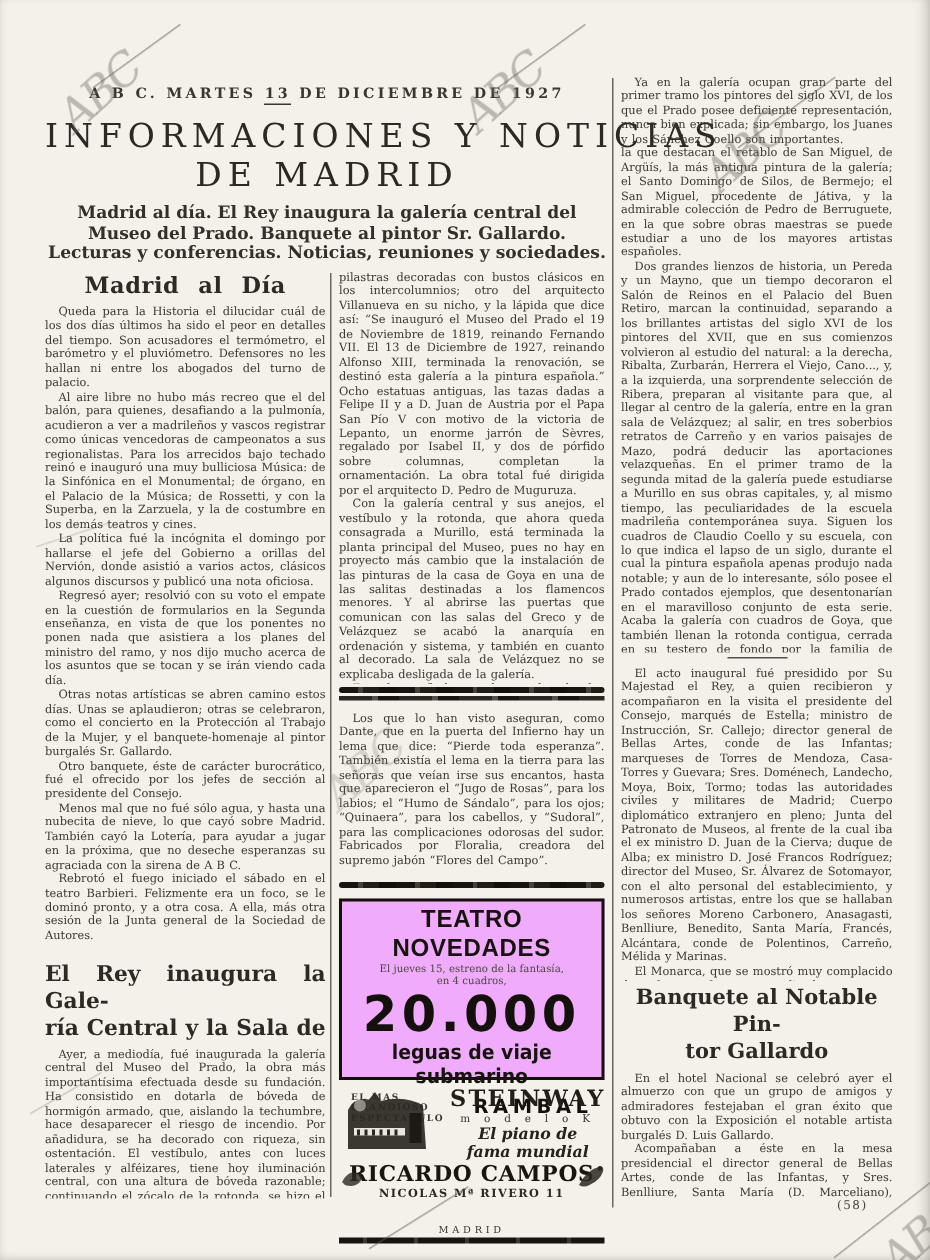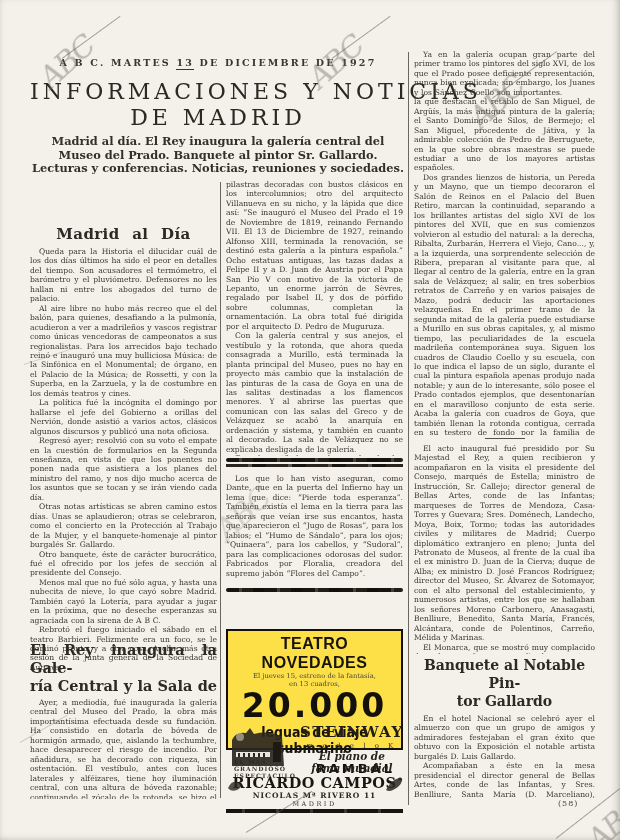--- a/index.html
+++ b/index.html
@@ -23,39 +23,39 @@
   .mad{font-size:15px;word-spacing:7px;margin:0 0 4px 0;letter-spacing:.4px;}
   .jline{font-size:14.5px;font-weight:bold;color:#2d2a24;line-height:18px;text-align:justify;text-align-last:justify;}
   .boca{font-size:14.5px;word-spacing:2px;margin:0;}
   .banq{font-size:14px;line-height:18px;margin:0;}
   .dash{position:absolute;height:1px;background:#53504a;}
   
   .sep{position:absolute;left:226px;width:177px;}
   .bar{height:4px;border-radius:2px;background:repeating-linear-gradient(90deg,#17140f 0 13px,#45403a 13px 16px,#201c16 16px 27px,#120f0b 27px 38px);}
   .bar2{height:2.5px;margin-top:2px;background:repeating-linear-gradient(90deg,#2a261f 0 22px,#55504a 22px 26px,#17140f 26px 40px);}
   
-  .teatro{position:absolute;left:226px;top:599px;width:177px;height:121px;border:2px solid #14110c;box-sizing:border-box;text-align:center;background:#fde047;margin-top:30px;}
+  .teatro{position:absolute;left:226px;top:599px;width:177px;height:121px;border:2px solid #14110c;box-sizing:border-box;text-align:center;background:#f0abfc;}
   .tn-name{font-family:"Liberation Sans",sans-serif;font-weight:bold;font-size:16.5px;letter-spacing:.5px;color:#17140f;margin-top:3px;transform:scaleX(.97);}
   .tn-line{font-size:6.8px;color:#4a463e;line-height:8px;}
   .tn-big{font-family:"DejaVu Sans",sans-serif;font-weight:800;font-size:33px;letter-spacing:3px;color:#14110c;line-height:34px;margin-top:1px;}
   .tn-title{font-family:"DejaVu Sans",sans-serif;font-weight:bold;font-size:13.5px;color:#17140f;transform:scaleX(.93);margin-top:1px;}
   .tn-row{display:flex;justify-content:space-between;align-items:center;padding:2px 6px 0 6px;}
   .tn-tag{font-size:6px;letter-spacing:1px;color:#3c3831;text-align:left;line-height:7px;font-weight:bold;}
   .tn-artist{font-family:"DejaVu Sans",sans-serif;font-weight:800;font-size:13px;letter-spacing:3px;color:#14110c;}
   
   .stw{position:absolute;left:226px;top:724px;width:177px;height:49px;display:flex;align-items:center;gap:12px;}
   .stw-txt{flex:1;text-align:center;}
   .stw-brand{font-weight:bold;font-size:15px;letter-spacing:1.5px;color:#221e18;}
   .stw-model{font-size:7px;letter-spacing:3.5px;color:#35322c;margin-top:1px;}
   .stw-slogan{font-style:italic;font-weight:bold;font-size:10.5px;color:#26221c;line-height:11.5px;margin-top:1px;}
   
   .rc{position:absolute;left:226px;top:774px;width:177px;text-align:center;}
   .rc-name{font-weight:800;font-size:14.5px;letter-spacing:.5px;color:#1a160f;}
   .rc-addr{font-size:7.5px;font-weight:bold;letter-spacing:1px;color:#2c2822;}
-  .rc-city{font-size:6.5px;letter-spacing:2.5px;color:#3c3831;}
+  .rc-city{font-size:6.5px;letter-spacing:2.5px;color:#3c3831;margin-top:16px;}
   .rc-bar{height:3.5px;margin-top:1px;background:repeating-linear-gradient(90deg,#17140f 0 16px,#3c3831 16px 19px,#17140f 19px 34px);}
   .rc-ico{position:absolute;}
   
   .wm{position:absolute;font-family:"DejaVu Serif",serif;font-style:italic;font-size:30px;letter-spacing:-2px;
       color:rgba(110,106,98,.42);transform:rotate(-42deg);filter:blur(.45px);pointer-events:none;}
   .wm.faint{color:rgba(120,116,108,.25);}
   .scr{position:absolute;height:1px;background:rgba(95,92,85,.55);transform-origin:left center;filter:blur(.3px);}
   .pagenum{position:absolute;left:558px;top:799px;font-size:8px;color:#47443c;letter-spacing:1px;}
 </style>
 </head>
@@ -66,21 +66,21 @@
   <div class="hdr">
     <div class="dateline"><span>A B C. MARTES </span><span class="dl-u">13</span><span> DE DICIEMBRE DE 1927</span></div>
     <div class="headline h1a">INFORMACIONES Y NOTICIAS</div>
     <div class="headline h1b">DE MADRID</div>
     <div class="deck">Madrid al día. El Rey inaugura la galería central del Museo del Prado. Banquete al pintor Sr. Gallardo. Lecturas y conferencias. Noticias, reuniones y sociedades.</div>
   </div>
 
   <div class="vrule r1"></div>
   <div class="vrule r2"></div>
 
-  <div class="col" style="left:30px;top:181px;width:187px;height:458px;margin-top:44px;">
+  <div class="col" style="left:30px;top:181px;width:187px;height:458px;">
     <h2 class="sechead mad">Madrid al Día</h2>
     <p class="t">Queda para la Historia el dilucidar cuál de los dos días últimos ha sido el peor en detalles del tiempo. Son acusadores el termómetro, el barómetro y el pluviómetro. Defensores no les hallan ni entre los abogados del turno de palacio.</p>
     <p class="t">Al aire libre no hubo más recreo que el del balón, para quienes, desafiando a la pulmonía, acudieron a ver a madrileños y vascos registrar como únicas vencedoras de campeonatos a sus regionalistas. Para los arrecidos bajo techado reinó e inauguró una muy bulliciosa Música: de la Sinfónica en el Monumental; de órgano, en el Palacio de la Música; de Rossetti, y con la Superba, en la Zarzuela, y la de costumbre en los demás teatros y cines.</p>
     <p class="t">La política fué la incógnita el domingo por hallarse el jefe del Gobierno a orillas del Nervión, donde asistió a varios actos, clásicos algunos discursos y publicó una nota oficiosa.</p>
     <p class="t">Regresó ayer; resolvió con su voto el empate en la cuestión de formularios en la Segunda enseñanza, en vista de que los ponentes no ponen nada que asistiera a los planes del ministro del ramo, y nos dijo mucho acerca de los asuntos que se tocan y se irán viendo cada día.</p>
     <p class="t">Otras notas artísticas se abren camino estos días. Unas se aplaudieron; otras se celebraron, como el concierto en la Protección al Trabajo de la Mujer, y el banquete-homenaje al pintor burgalés Sr. Gallardo.</p>
     <p class="t">Otro banquete, éste de carácter burocrático, fué el ofrecido por los jefes de sección al presidente del Consejo.</p>
     <p class="t">Menos mal que no fué sólo agua, y hasta una nubecita de nieve, lo que cayó sobre Madrid. También cayó la Lotería, para ayudar a jugar en la próxima, que no deseche esperanzas su agraciada con la sirena de A B C.</p>
     <p class="t">Rebrotó el fuego iniciado el sábado en el teatro Barbieri. Felizmente era un foco, se le dominó pronto, y a otra cosa. A ella, más otra sesión de la Junta general de la Sociedad de Autores.</p>
 
@@ -107,21 +107,21 @@
     <p class="t" style="margin-top:3px;">Los que lo han visto aseguran, como Dante, que en la puerta del Infierno hay un lema que dice: “Pierde toda esperanza”. También existía el lema en la tierra para las señoras que veían irse sus encantos, hasta que aparecieron el “Jugo de Rosas”, para los labios; el “Humo de Sándalo”, para los ojos; “Quinaera”, para los cabellos, y “Sudoral”, para las complicaciones odorosas del sudor. Fabricados por Floralia, creadora del supremo jabón “Flores del Campo”.</p>
   </div>
 
   <div class="sep" style="top:588px;">
       <div class="bar"></div>
     </div>
 
   <div class="teatro">
     <div class="tn-name">TEATRO NOVEDADES</div>
     <div class="tn-line">El jueves 15, estreno de la fantasía,</div>
-    <div class="tn-line">en 13 cuadros,</div>
+    <div class="tn-line">en 4 cuadros,</div>
     <div class="tn-big">20.000</div>
     <div class="tn-title">leguas de viaje submarino</div>
     <div class="tn-row">
       <div class="tn-tag"><span>EL MAS GRANDIOSO</span><br><span>ESPECTACULO</span></div>
       <div class="tn-artist">RAMBAL</div>
     </div>
   </div>
 
   <div class="stw">
     <span>

